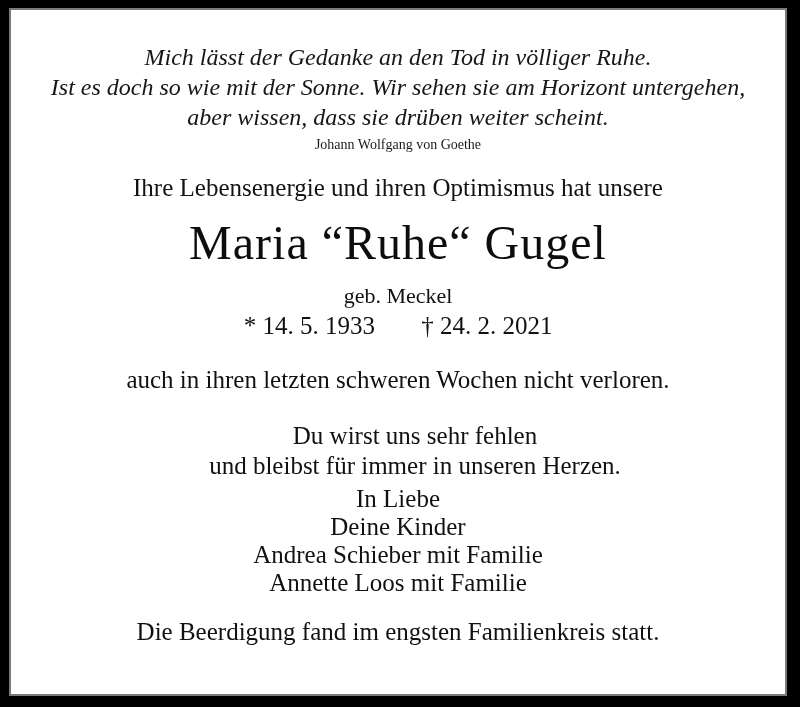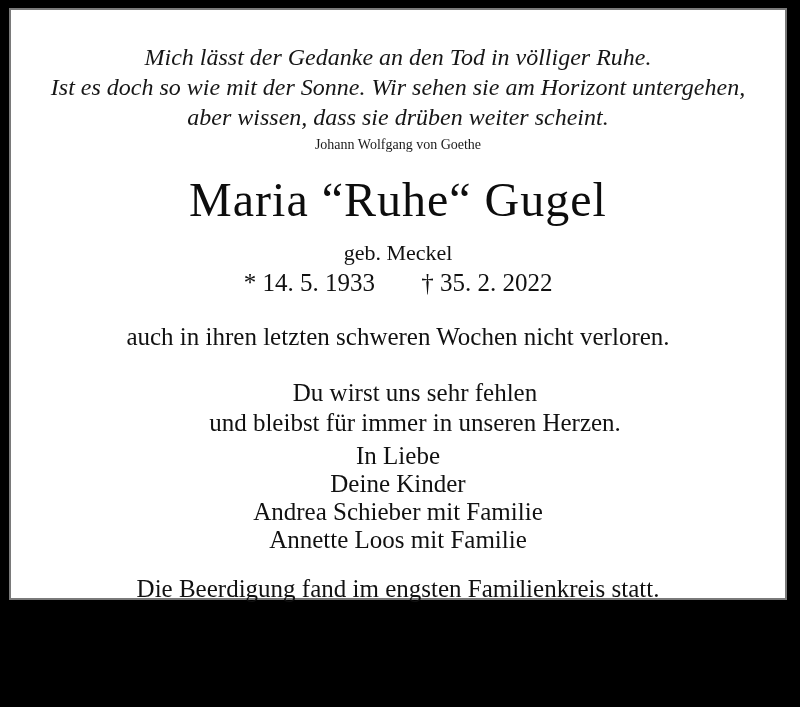--- a/index.html
+++ b/index.html
@@ -8,21 +8,21 @@
     height: 707px;
     background: #000000;
     font-family: "Liberation Serif", "DejaVu Serif", serif;
     overflow: hidden;
   }
   .paper {
     position: absolute;
     left: 9px;
     top: 8px;
     width: 778px;
-    height: 592px;
+    height: 688px;
     background: #ffffff;
     border: 2px solid #7a7a7a;
     box-sizing: border-box;
     color: #111111;
     text-align: center;
   }
   .quote-block { margin-top: 32px; }
   .quote-line {
     font-style: italic;
     font-size: 24px;
@@ -87,28 +87,29 @@
 <div class="paper">
 
   <div class="quote-block">
     <div class="quote-line">Mich lässt der Gedanke an den Tod in völliger Ruhe.</div>
     <div class="quote-line">Ist es doch so wie mit der Sonne. Wir sehen sie am Horizont untergehen,</div>
     <div class="quote-line">aber wissen, dass sie drüben weiter scheint.</div>
     <div class="quote-attribution">Johann Wolfgang von Goethe</div>
   </div>
 
   <div class="intro-block">
+    <div class="intro-line">Ihre Lebensenergie und ihren Optimismus hat unsere</div>
   </div>
 
   <div class="name-line">Maria “Ruhe“ Gugel</div>
   <div class="maiden-line">geb. Meckel</div>
 
   <div class="dates-line">
     <span class="date-birth">* 14. 5. 1933</span>
-    <span class="date-death">† 35. 2. 2022</span>
+    <span class="date-death">† 24. 2. 2021</span>
   </div>
 
   <div class="continuation-line">auch in ihren letzten schweren Wochen nicht verloren.</div>
 
   <div class="farewell-block">
     <div class="farewell-line">Du wirst uns sehr fehlen</div>
     <div class="farewell-line">und bleibst für immer in unseren Herzen.</div>
   </div>
 
   <div class="mourners-block">

